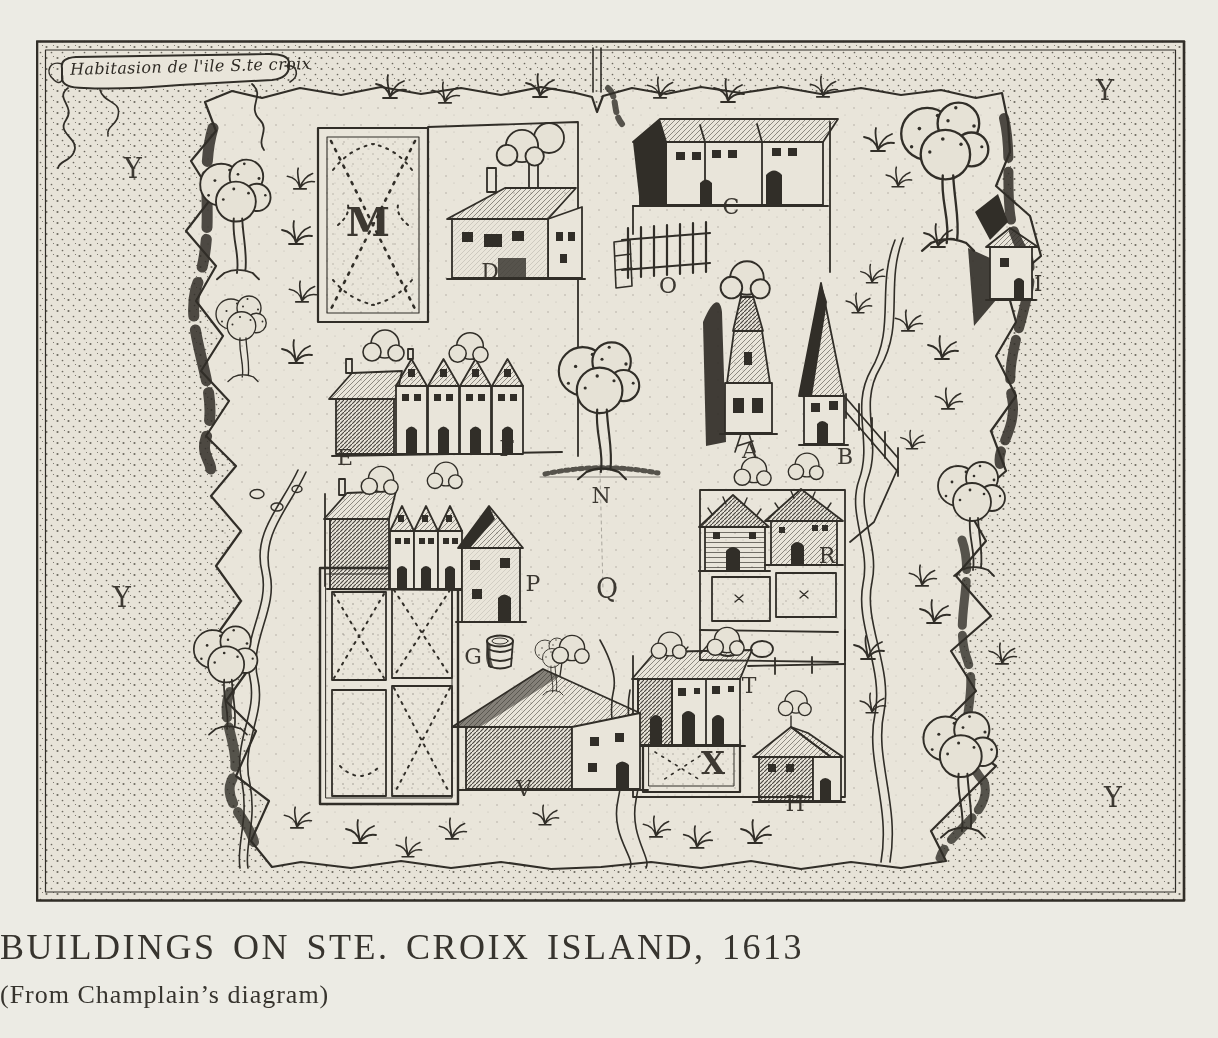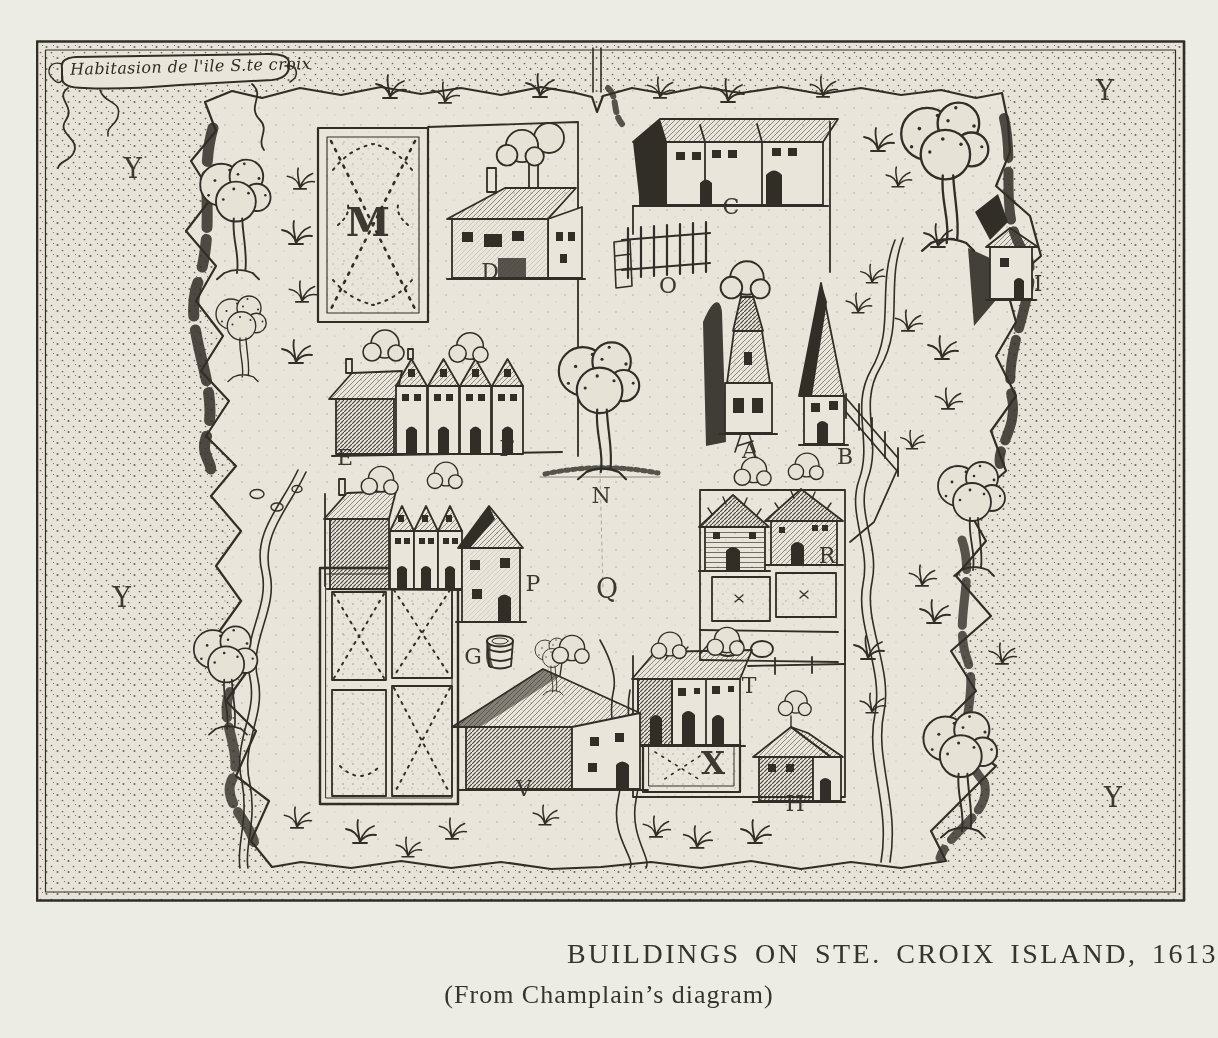--- a/index.html
+++ b/index.html
@@ -8,23 +8,23 @@
   .map{position:absolute;left:36px;top:40px;width:1150px;height:862px;}
   .map svg{position:absolute;left:0;top:0;width:100%;height:100%;display:block;}
   .cart{position:absolute;left:34px;top:17px;width:230px;font-family:"DejaVu Serif",serif;
         font-style:italic;font-size:16px;color:#2f2b25;transform:rotate(-1.4deg);
         letter-spacing:.4px;white-space:nowrap;}
   .ltr{position:absolute;transform:translate(-50%,-50%);font-family:"DejaVu Serif",serif;
        color:#34302a;font-size:22px;line-height:1;opacity:.95;}
   .ltr.lg{font-size:27px}
   .ltr.xl{font-size:40px;font-weight:700}
   .ltr.x2{font-size:31px;font-weight:600}
-  .caption-title{position:absolute;left:0;width:100%;top:926px;text-align:right;
-       font-size:28px;letter-spacing:2.5px;word-spacing:5px;color:#37342e;margin-top:12px;}
-  .caption-sub{position:absolute;left:0;width:100%;top:980px;text-align:center;
+  .caption-title{position:absolute;left:0;width:100%;top:926px;text-align:left;
+       font-size:36px;letter-spacing:2.5px;word-spacing:5px;color:#37342e;}
+  .caption-sub{position:absolute;left:0;width:100%;top:980px;
        font-size:26px;letter-spacing:1px;color:#37342e;}
 </style>
 </head>
 <body>
 
 <div class="page">
 
   <div class="map">
     <svg viewBox="36 40 1150 862" xmlns="http://www.w3.org/2000/svg">
       <defs>

